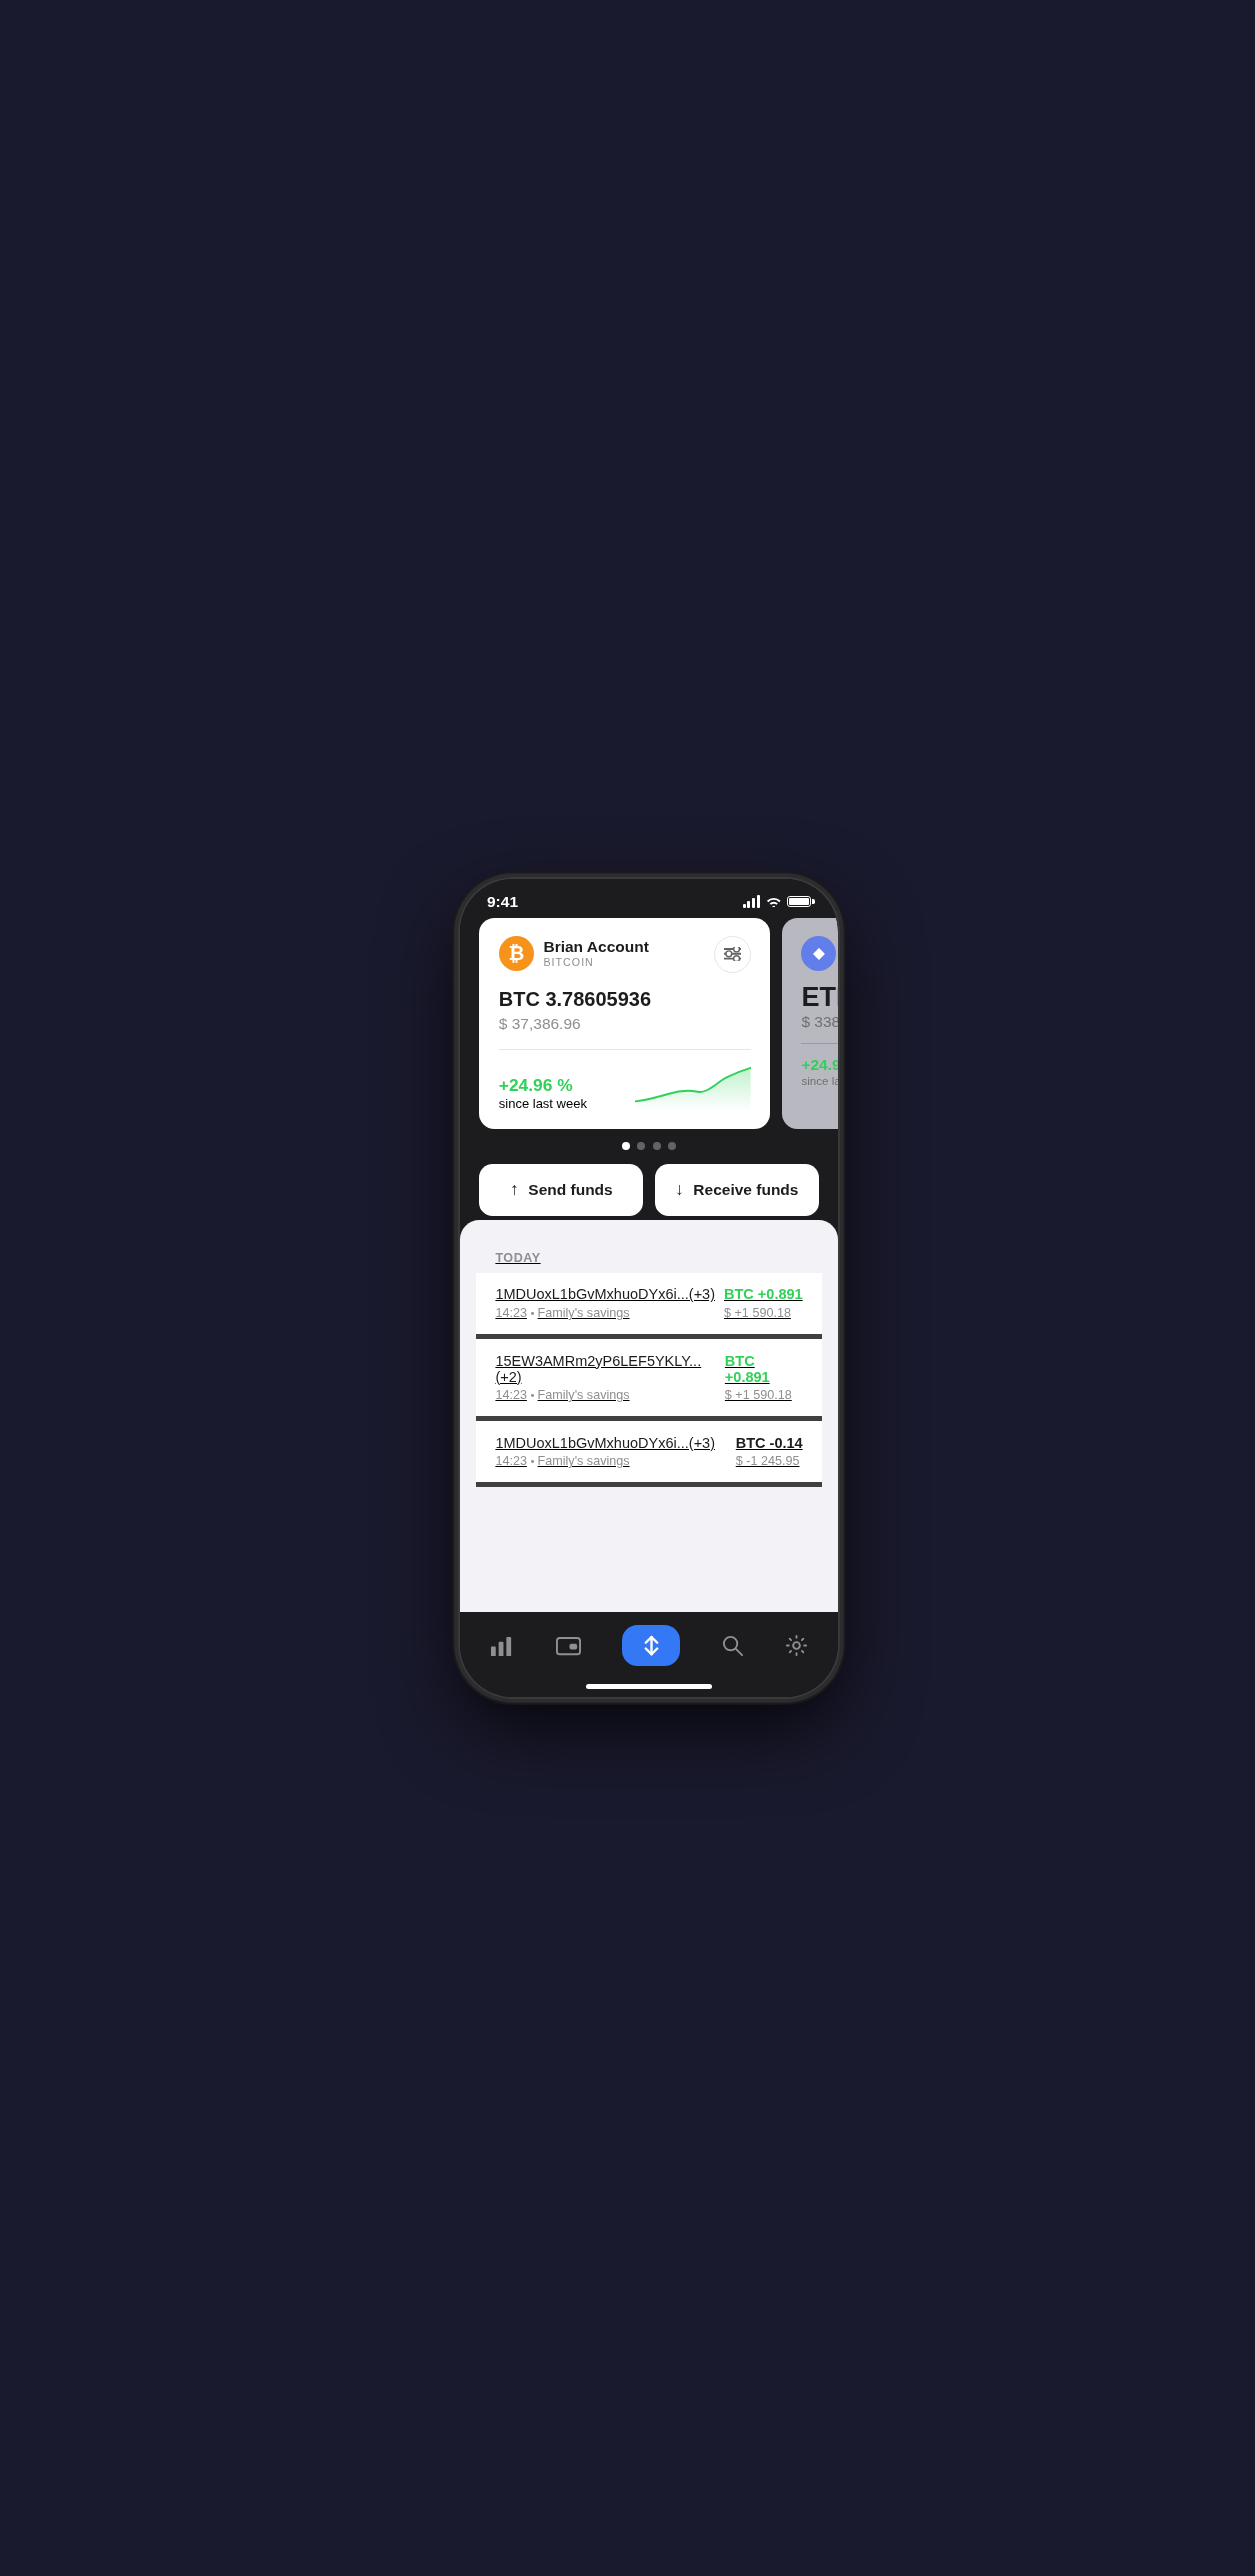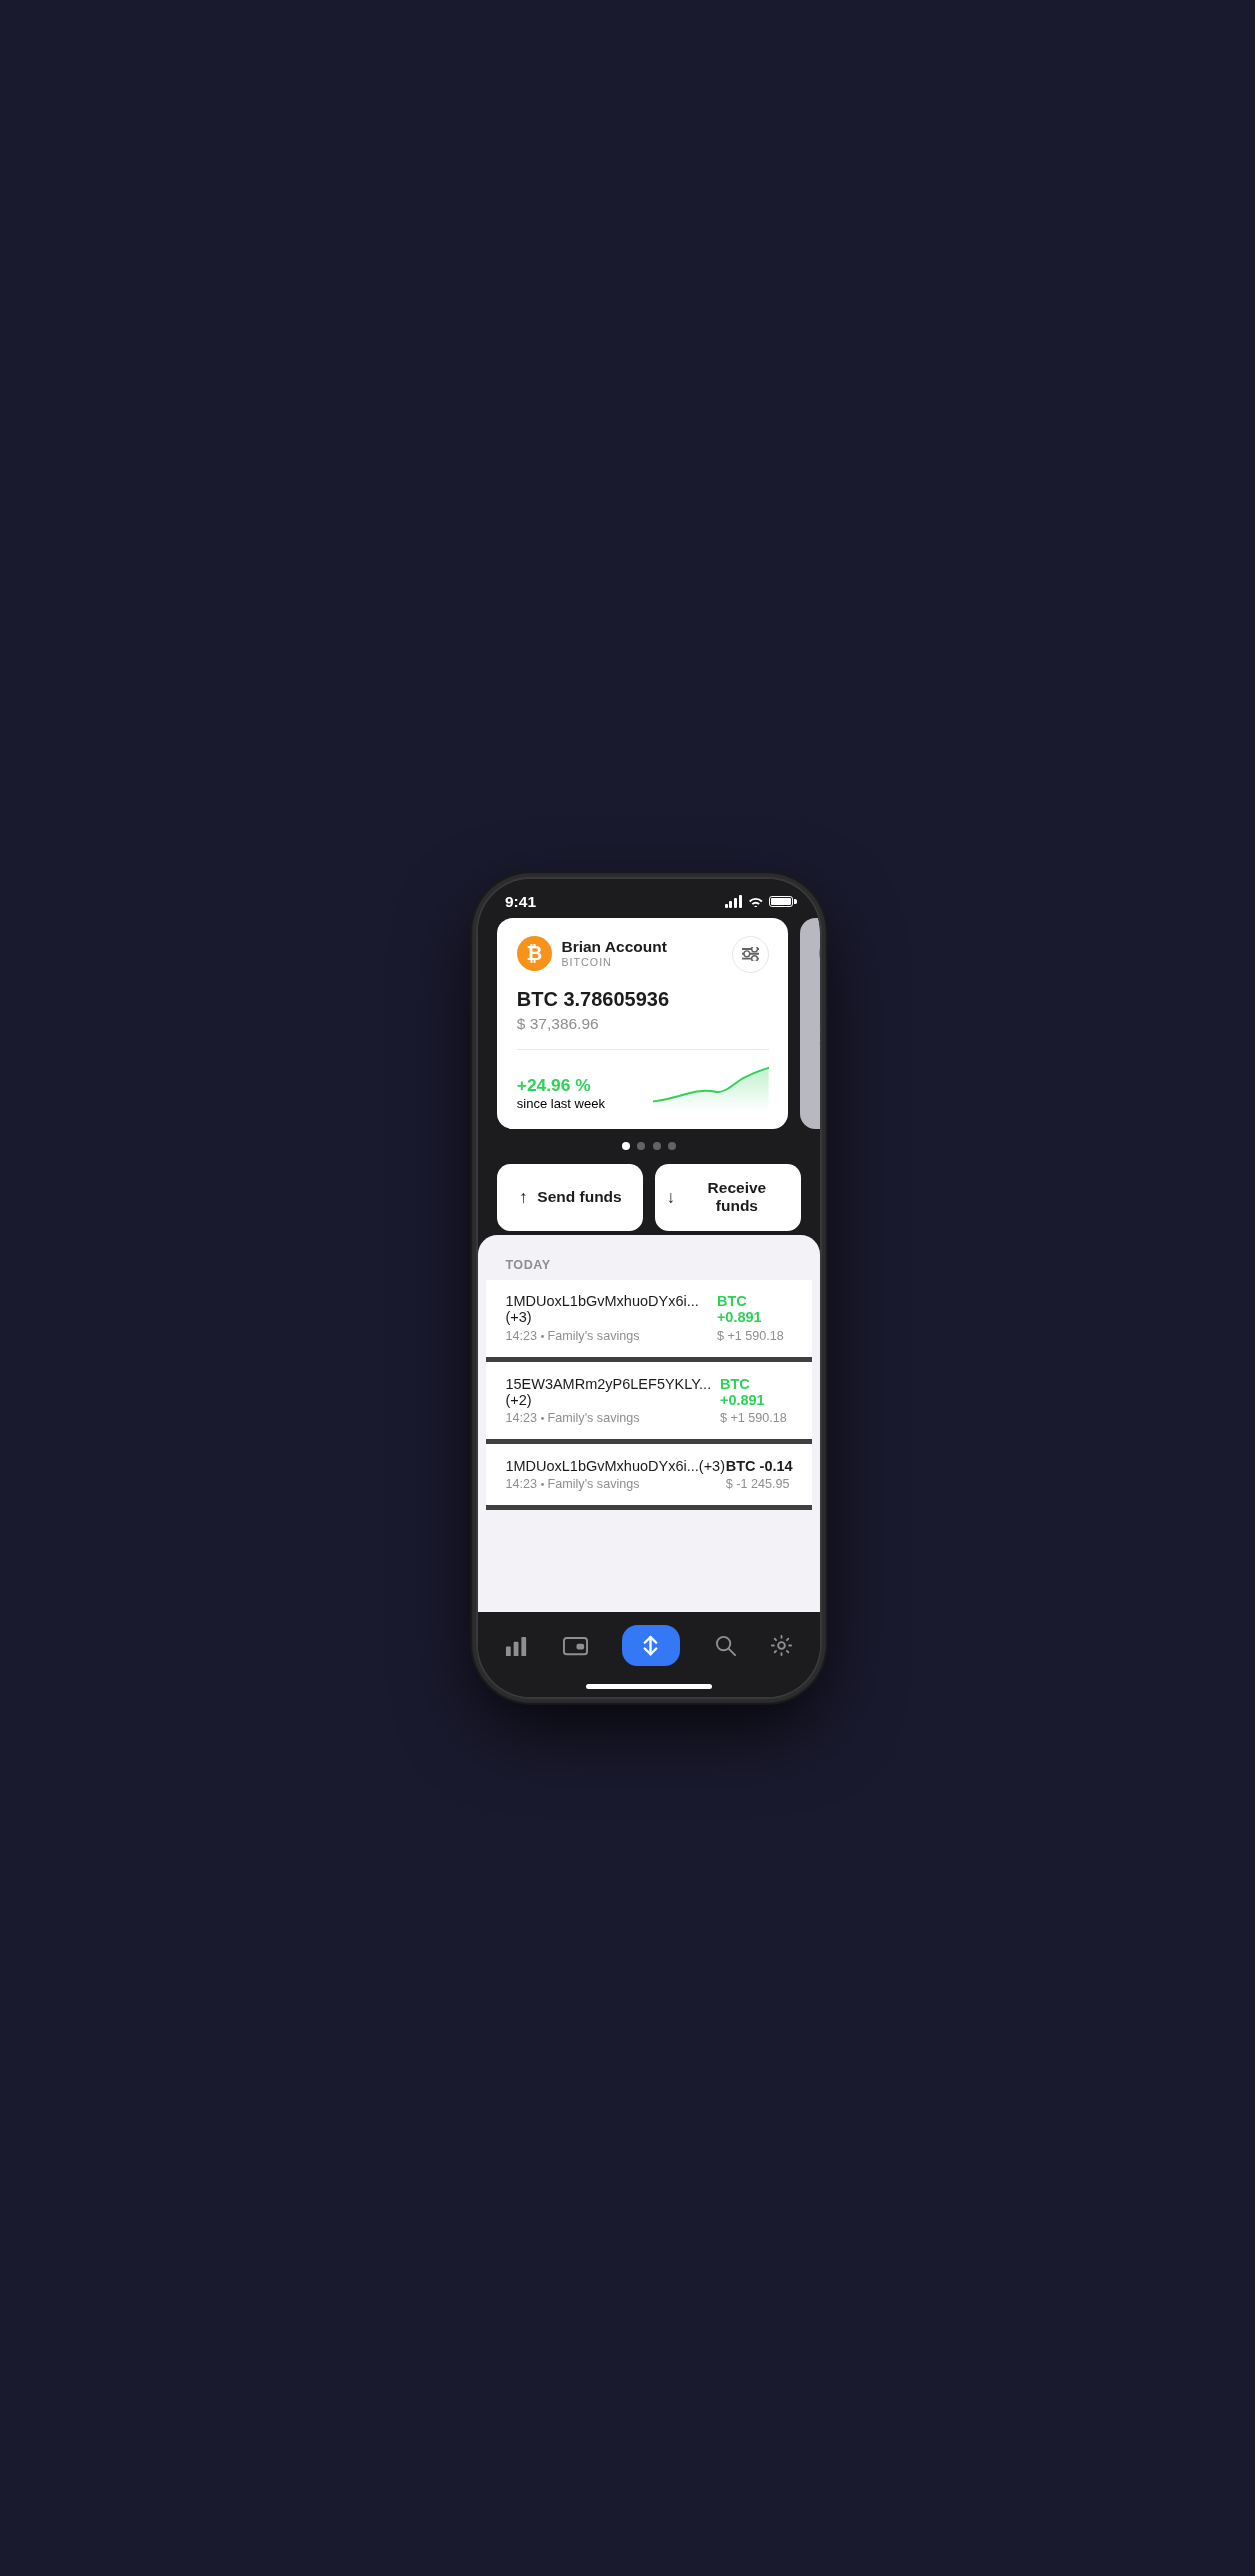--- a/index.html
+++ b/index.html
@@ -6,21 +6,21 @@
     body {
       background: #1a1a2e;
       display: flex;
       justify-content: center;
       align-items: center;
       min-height: 100vh;
       font-family: -apple-system, BlinkMacSystemFont, 'SF Pro Display', 'Helvetica Neue', Arial, sans-serif;
     }
 
     .phone-wrapper {
-      width: 342px;
+      width: 378px;
       height: 818px;
       position: relative;
       background: #1c1c1e;
       border-radius: 53px;
       box-shadow:
         0 0 0 1.9px #3a3a3c,
         0 0 0 5.8px #2c2c2e,
         0 0 0 7.8px #1a1a1c,
         0 29px 78px rgba(0,0,0,0.8);
       overflow: hidden;
@@ -373,21 +373,22 @@
     .action-btn-icon {
       font-size: 17.4px;
     }
 
     
     .transactions-area {
       flex: 1;
       background: #f2f2f7;
       border-radius: 19.4px 19.4px 0 0;
       overflow-y: auto;
-      padding: 8px;
+      padding: 16px;
+      text-decoration: underline;
     }
 
     .section-label {
       padding: 15.5px 19.4px 7.8px;
       font-size: 12.6px;
       font-weight: 700;
       color: #8e8e93;
       letter-spacing: 0.5px;
       background: #f2f2f7;
     }

